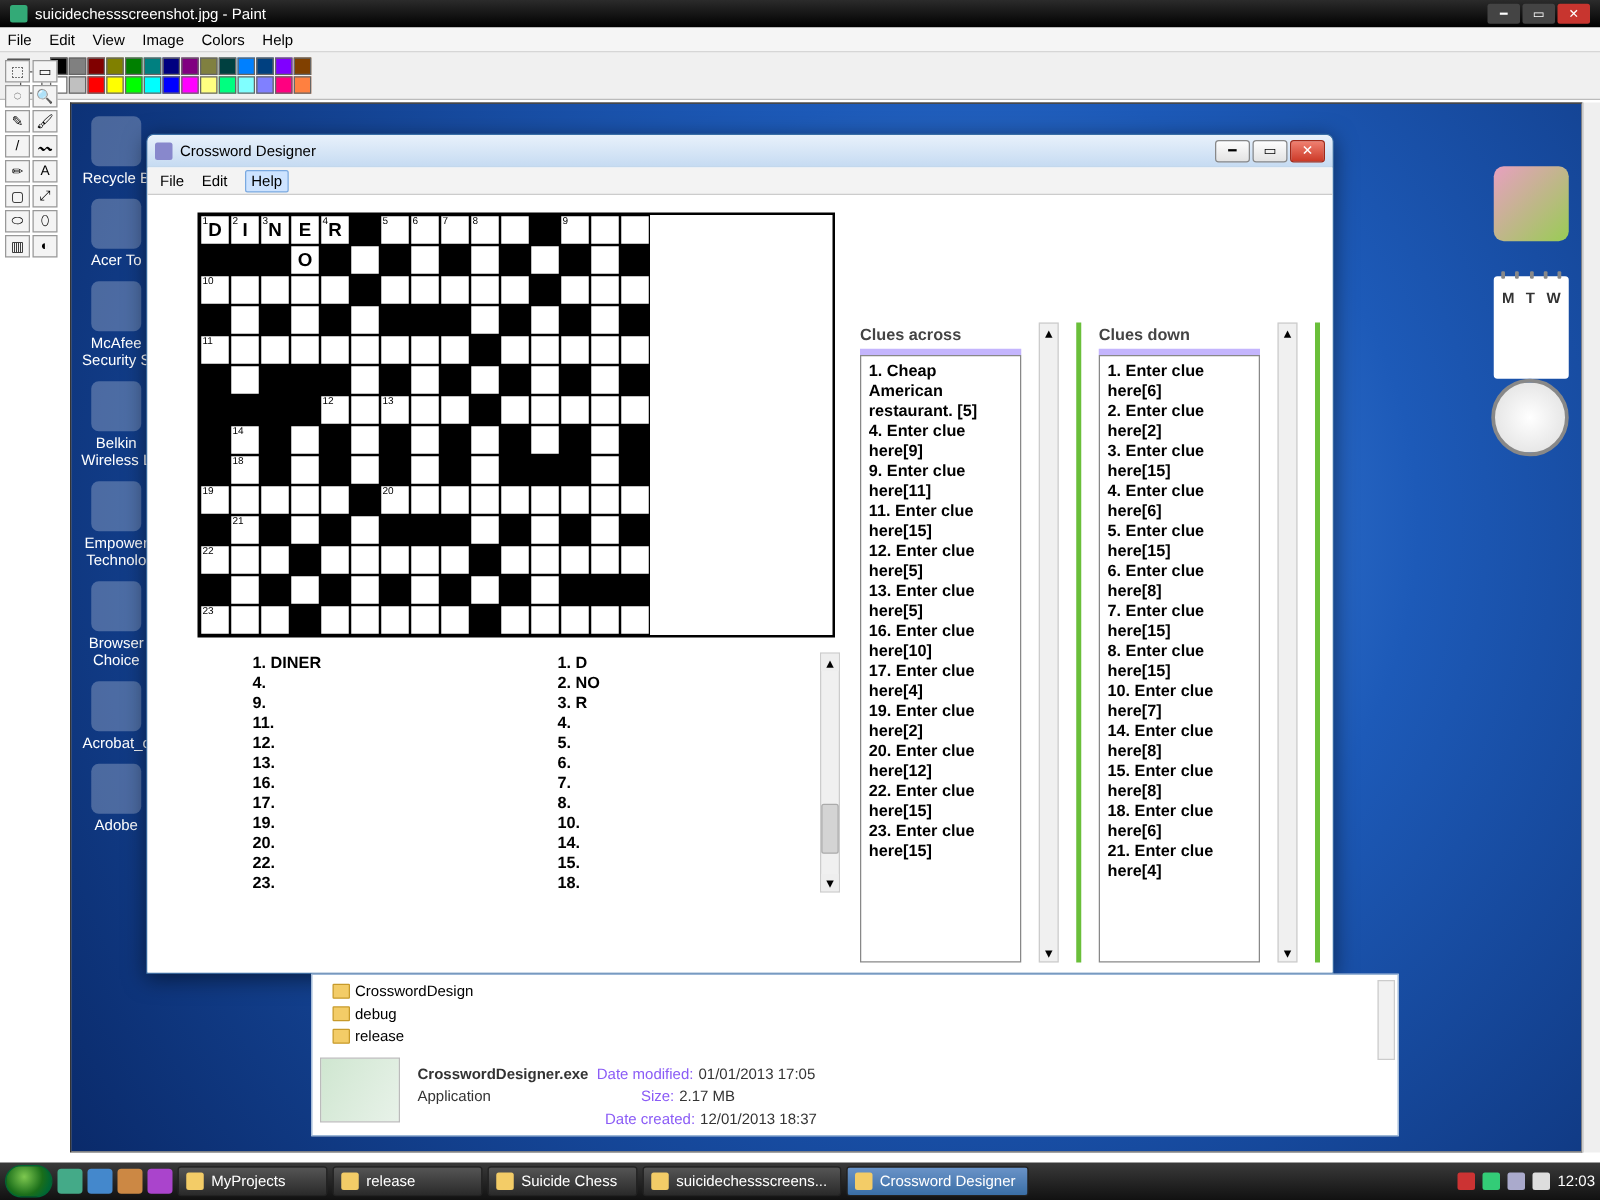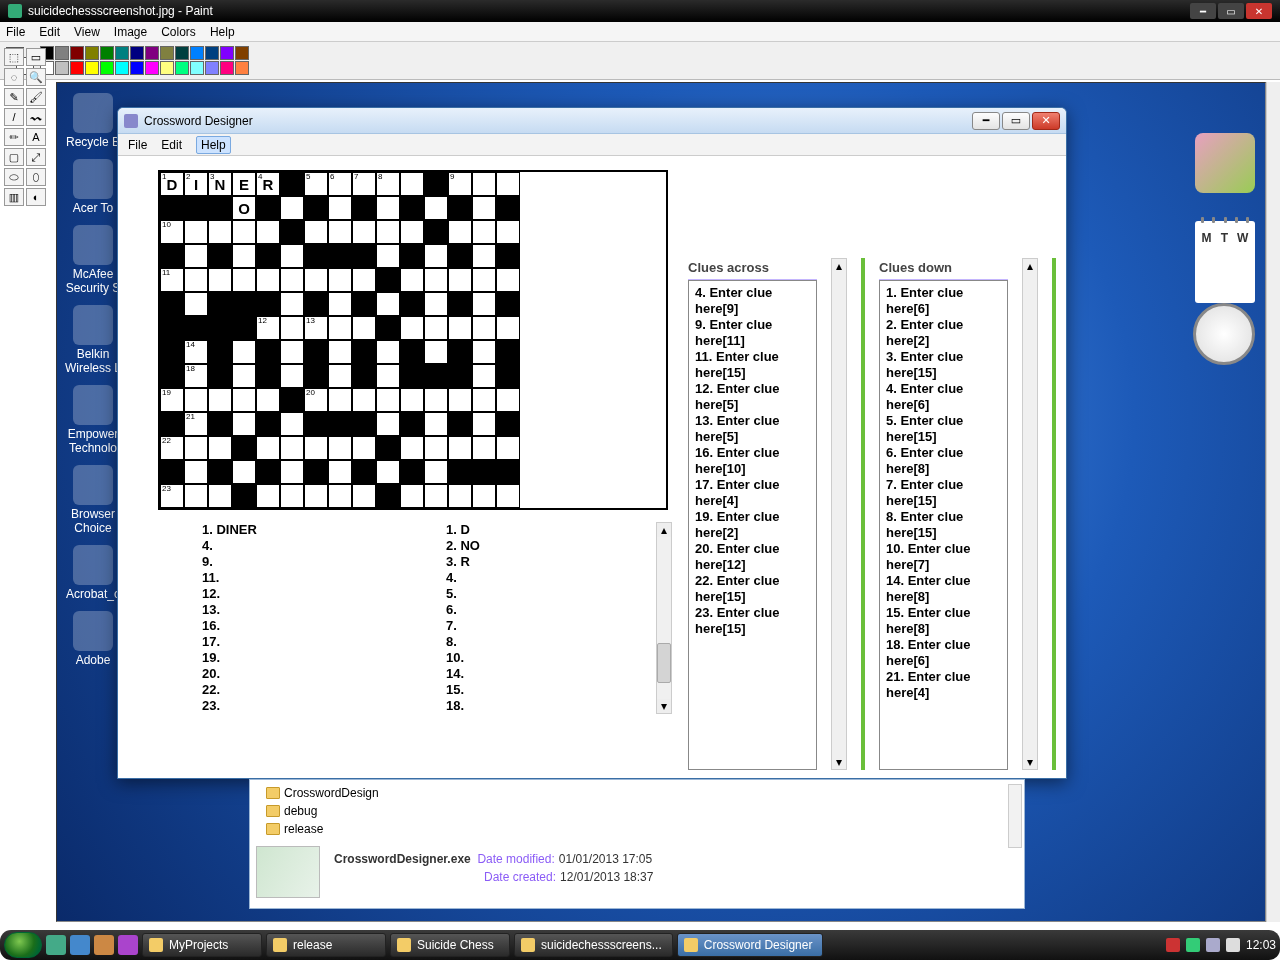--- a/index.html
+++ b/index.html
@@ -57,50 +57,50 @@
 
 .answers-wrap { position: relative; margin-top: 12px; display: flex; }
 .ans-col { width: 200px; margin-left: 44px; }
 .ans-col div { font-weight: bold; font-size: 13px; line-height: 16px; }
 .ans-scroll { position: absolute; right: -4px; top: 0; bottom: 0; width: 16px; background: #f0f0f0; border: 1px solid #ccc; display: flex; flex-direction: column; align-items: center; justify-content: space-between; }
 .ans-scroll .arr { height: 14px; width: 100%; display: flex; align-items: center; justify-content: center; background: #eee; cursor: pointer; }
 .ans-scroll .thumb { flex: 0 0 40px; width: 14px; background: #d4d4d4; border: 1px solid #aaa; border-radius: 2px; margin-top: auto; margin-bottom: 16px; }
 
 .cd-right { flex: 1; display: flex; gap: 14px; padding-top: 88px; position: relative; }
 .clue-col { flex: 1; display: flex; flex-direction: column; min-width: 0; }
-.clue-head { font-weight: bold; font-size: 13px; color: #444; padding: 2px 0 4px; border-bottom: 1px solid #c4b5fd; }
+.clue-head { font-weight: bold; font-size: 13px; color: #444; padding: 2px 0 4px; border-bottom: 5px solid #c4b5fd; }
 .clue-box { flex: 1; background: #fff; border: 1px solid #888; padding: 4px 6px; overflow: hidden; }
 .clue-box div { font-weight: bold; font-size: 13px; line-height: 16px; white-space: normal; }
 .clue-side-scroll { width: 16px; height: 100%; background: #f0f0f0; border: 1px solid #ccc; display: flex; flex-direction: column; align-items: center; }
 .clue-side-scroll .arr { height: 14px; width: 100%; display: flex; align-items: center; justify-content: center; cursor: pointer; }
 .green-bar { width: 4px; background: #6abf3a; }
 
 
-.explorer-strip { position: absolute; left: 192px; top: 696px; width: 776px; height: 130px; background: #fff; border: 1px solid #9cb7d6; }
+.explorer-strip { position: absolute; left: 192px; top: 696px; width: 870px; height: 130px; background: #fff; border: 1px solid #9cb7d6; }
 .explorer-tree { position: absolute; left: 16px; top: 4px; width: 140px; }
 .explorer-tree div { display: flex; align-items: center; gap: 4px; font-size: 12px; line-height: 18px; }
 .explorer-tree .fold { width: 14px; height: 12px; background: #f3cc67; border: 1px solid #c79a2a; border-radius: 1px; }
 .explorer-details { position: absolute; left: 84px; top: 70px; font-size: 12px; color: #333; line-height: 18px; }
 .explorer-details .k { color: #8b5cf6; margin-right: 4px; }
 .explorer-thumb { position: absolute; left: 6px; top: 66px; width: 64px; height: 52px; background: linear-gradient(120deg,#cfe6d0,#e8f2e9); border: 1px solid #bbb; }
 .exp-scroll { position: absolute; right: 2px; top: 4px; bottom: 60px; width: 14px; background: #f2f2f2; border: 1px solid #ccc; }
 
 
 .gadgets { position: absolute; right: 6px; top: 50px; width: 64px; }
 .gadget { width: 60px; height: 60px; background: rgba(255,255,255,.25); border-radius: 8px; margin-bottom: 28px; }
 .calendar-g { width: 60px; height: 82px; background: #fff; border-radius: 3px; font-size: 7px; color: #333; padding: 10px 2px 2px; position: relative; }
 .calendar-g .rings { position: absolute; top: -4px; left: 6px; right: 6px; height: 6px; display: flex; justify-content: space-between; }
 .calendar-g .rings span { width: 3px; height: 6px; background: #888; border-radius: 1px; }
 .clock-g { width: 62px; height: 62px; background: radial-gradient(#fff,#ddd); border-radius: 50%; border: 3px solid #888; position: relative; margin-left: -2px; }
 
 
 .paint-status { position: absolute; left: 0; right: 0; bottom: 26px; height: 22px; background: #f0f0f0; border-top: 1px solid #bbb; display: flex; align-items: center; padding: 0 6px; font-size: 12px; color: #333; }
 
 
-.taskbar { position: absolute; left: 0; right: 0; bottom: 0; height: 30px; background: linear-gradient(#3a3a3a,#111); display: flex; align-items: center; padding: 0 4px; gap: 4px; border-radius: 11px; }
+.taskbar { position: absolute; left: 0; right: 0; bottom: 0; height: 30px; background: linear-gradient(#3a3a3a,#111); display: flex; align-items: center; padding: 0 4px; gap: 4px; }
 .start-orb { width: 38px; height: 26px; border-radius: 14px; background: radial-gradient(circle at 40% 35%, #7ec850, #1a6e1a 55%, #063 80%); border: 1px solid #063; cursor: pointer; position: relative; }
 .ql { width: 20px; height: 20px; background: #333; border-radius: 3px; cursor: pointer; }
 .task-btn { height: 24px; padding: 0 10px 0 6px; display: flex; align-items: center; gap: 6px; background: linear-gradient(#555,#2a2a2a); color: #fff; border-radius: 3px; border: 1px solid #222; cursor: pointer; font-size: 12px; min-width: 120px; }
 .task-btn .ic { width: 14px; height: 14px; background: #f3cc67; border-radius: 2px; }
 .task-btn.active { background: linear-gradient(#6a93c8,#3a6ea5); }
 .tray { margin-left: auto; display: flex; align-items: center; gap: 6px; color: #fff; font-size: 12px; }
 .tray .ti { width: 14px; height: 14px; border-radius: 2px; }
 
 
 .canvas-vscroll { position: absolute; right: 0; top: 82px; bottom: 38px; width: 14px; background: #efefef; border-left: 1px solid #ccc; }
@@ -582,20 +582,21 @@
               <div style="flex:1"></div>
               <div class="thumb"></div>
               <div class="arr">▾</div>
             </div>
           </div>
         </div>
         <div class="cd-right">
           <div class="clue-col">
             <div class="clue-head">Clues across</div>
             <div class="clue-box" id="clues-across">
+                <div>1. Cheap American restaurant. [5]</div>
                 <div>4. Enter clue here[9]</div>
                 <div>9. Enter clue here[11]</div>
                 <div>11. Enter clue here[15]</div>
                 <div>12. Enter clue here[5]</div>
                 <div>13. Enter clue here[5]</div>
                 <div>16. Enter clue here[10]</div>
                 <div>17. Enter clue here[4]</div>
                 <div>19. Enter clue here[2]</div>
                 <div>20. Enter clue here[12]</div>
                 <div>22. Enter clue here[15]</div>
@@ -648,20 +649,21 @@
           </div>
           <div>
             <span class="fold"></span>
             <span>release</span>
           </div>
         </div>
       <div class="exp-scroll"></div>
       <div class="explorer-thumb"></div>
       <div class="explorer-details">
         <div><b>CrosswordDesigner.exe</b>&nbsp;&nbsp;<span class="k">Date modified:</span><span>01/01/2013 17:05</span></div>
+        <div><span>Application</span><span style="display:inline-block;width:120px"></span><span class="k">Size:</span><span>2.17 MB</span></div>
         <div><span style="display:inline-block;width:150px"></span><span class="k">Date created:</span><span>12/01/2013 18:37</span></div>
       </div>
     </div>
 
   </div>
 
   <div class="canvas-vscroll"></div>
 
 
   <div class="taskbar">

